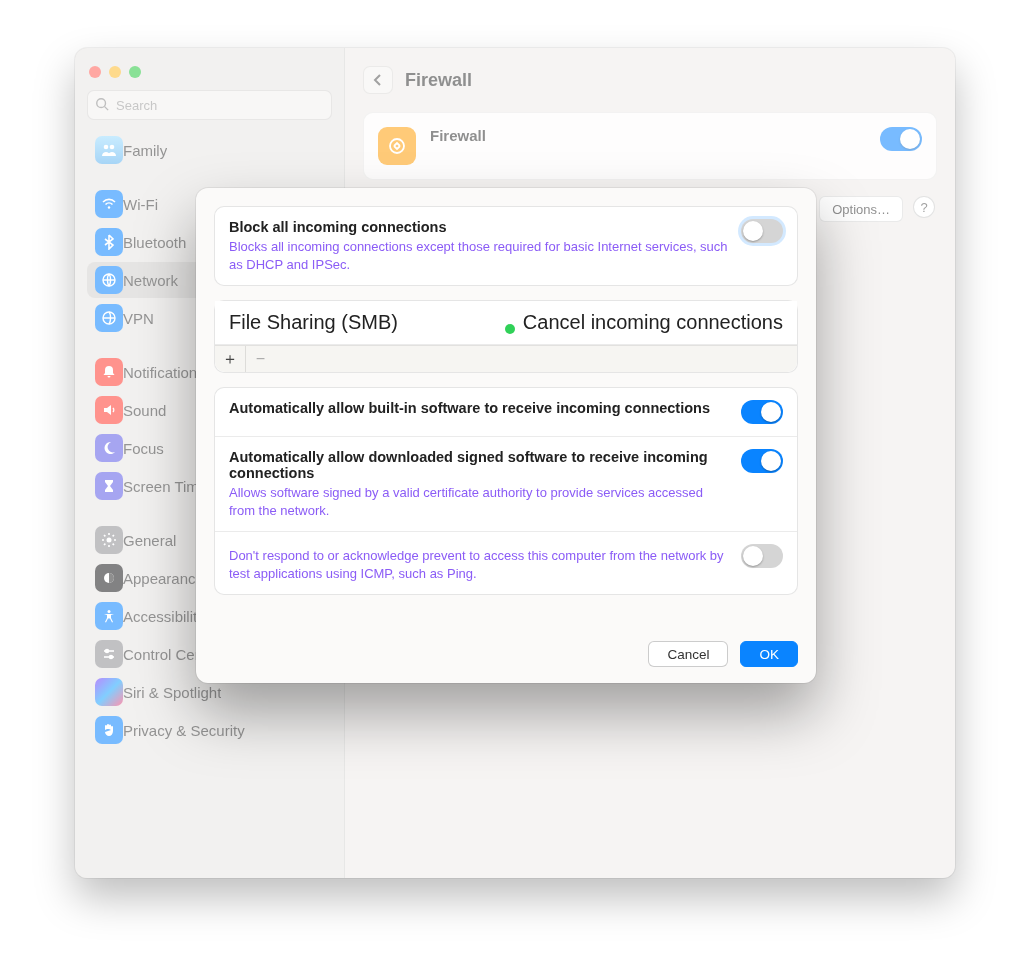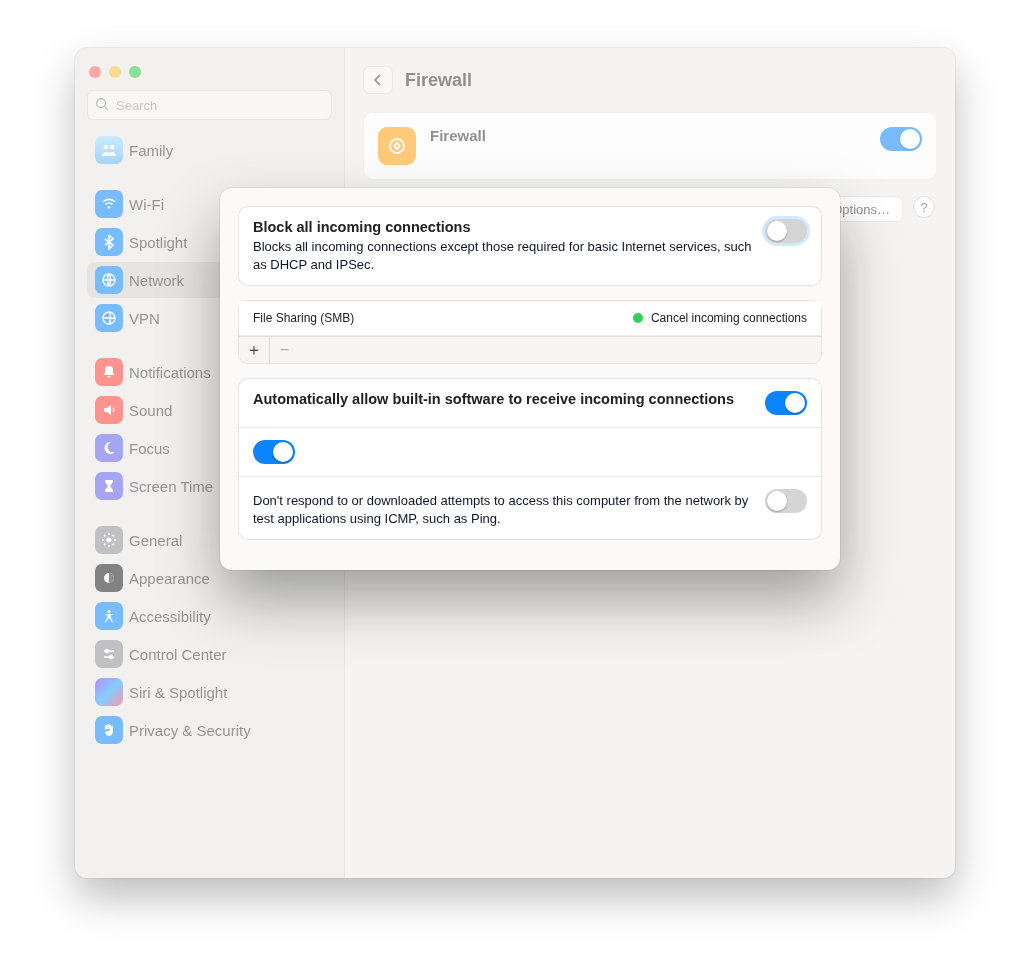--- a/index.html
+++ b/index.html
@@ -24,21 +24,21 @@
     width: 100%; height: 30px; border-radius: 7px; border: 1px solid rgba(0,0,0,0.12);
     background: #f3f1ef; padding: 0 8px 0 28px; font-size: 13px; color: #a21caf;
   }
   .search .mag { position: absolute; left: 8px; top: 7px; width: 14px; height: 14px; color: #8a8a8a; }
   .search input::placeholder { color: #9a9a9a; }
 
   .navlist { display: flex; flex-direction: column; gap: 2px; margin-top: 2px; }
   .navlist .group-gap { height: 14px; }
 
   .nav-item {
-    display: flex; align-items: center; gap: 6px; height: 36px; padding: 0 8px;
+    display: flex; align-items: center; gap: 0; height: 36px; padding: 0 8px;
     border-radius: 8px; font-size: 15px; color: #3c3c3c; cursor: default;
   }
   .nav-item.selected { background: #d2d0ce; }
   .nav-item .icn {
     width: 28px; height: 28px; border-radius: 7px; display: flex; align-items: center; justify-content: center;
     color: #fff; flex-shrink: 0;
   }
 
   
   .bg-family { background: linear-gradient(#9cdcff,#5fb2ef); }
@@ -84,39 +84,39 @@
     height: 26px; padding: 0 12px; border-radius: 6px; background: #fff; border: 1px solid rgba(0,0,0,0.15);
     font-size: 13px; color: #333; display:flex; align-items:center;
   }
   .help { width: 22px; height: 22px; border-radius: 50%; border:1px solid rgba(0,0,0,0.2); background:#fff; font-size:13px; color:#555; display:flex;align-items:center;justify-content:center; }
 
   
   .scrim { position: absolute; inset: 0; background: rgba(255,255,255,0.45); border-radius:12px; }
 
   
   .modal {
-    position: absolute; left: 220px; top: 188px; width: 620px;
+    position: absolute; left: 196px; top: 188px; width: 620px;
     background: #fbfaf9; border-radius: 12px;
     box-shadow: 0 30px 60px rgba(0,0,0,0.35), 0 0 0 1px rgba(0,0,0,0.06);
     padding: 18px 0 16px 0;
   }
   .modal .section {
     margin: 0 18px 14px 18px; background: #fff; border: 1px solid rgba(0,0,0,0.1); border-radius: 10px;
   }
   .modal .row {
     display: flex; align-items: flex-start; padding: 12px 14px; gap: 12px;
     border-top: 1px solid rgba(0,0,0,0.08);
   }
   .modal .row:first-child { border-top: none; }
   .modal .row .rtxt { flex: 1; }
   .modal .row .rtitle { font-size: 14.5px; font-weight: 600; color: #222; }
-  .modal .row .rdesc { font-size: 13px; color: #0f172a; margin-top: 3px; line-height: 1.35; }
+  .modal .row .rdesc { font-size: 13px; color: #8b5cf6; margin-top: 3px; line-height: 1.35; }
 
   .apps-table .head {
-    display:flex; align-items:center; padding: 10px 14px; font-size:12px; color:#222;
+    display:flex; align-items:flex-end; padding: 10px 14px; font-size:20px; color:#222;
     background: #fff; border-bottom: 1px solid rgba(0,0,0,0.08);
   }
   .apps-table .head .spacer { flex:1; }
   .dot { width:10px;height:10px;border-radius:50%;background:#30d158; margin-right:8px; }
   .apps-table .addremove {
     display:flex; align-items:center; gap:0; background:#f6f5f2; border-top:1px solid rgba(0,0,0,0.08);
     border-bottom-left-radius:10px; border-bottom-right-radius:10px;
   }
   .sq { width:30px;height:26px;display:flex;align-items:center;justify-content:center;font-size:16px;color:#444; }
   .sq + .sq { border-left: 1px solid rgba(0,0,0,0.1); color:#aaa; }
@@ -172,21 +172,21 @@
               </svg>
             </div>
           <span class="label">Wi-Fi</span>
         </div>
         <div class="nav-item">
           <div class="icn bg-bt">
               <svg width="16" height="16" viewBox="0 0 16 16" fill="none" stroke="#fff" stroke-width="1.6">
                 <path d="M8 1v14l4-4-8-6m0 6l8-6-4-4"></path>
               </svg>
             </div>
-          <span class="label">Spotlight</span>
+          <span class="label">Bluetooth</span>
         </div>
         <div class="nav-item selected">
           <div class="icn bg-net">
               <svg width="16" height="16" viewBox="0 0 16 16" fill="none" stroke="#fff" stroke-width="1.4">
                 <circle cx="8" cy="8" r="6"></circle>
                 <path d="M2 8h12M8 2c2 2 2 10 0 12M8 2c-2 2-2 10 0 12"></path>
               </svg>
             </div>
           <span class="label">Network</span>
         </div>
@@ -351,29 +351,37 @@
     <div class="section">
       <div class="row">
         <div class="rtxt">
           <div class="rtitle">Automatically allow built-in software to receive incoming connections</div>
         </div>
         <div class="toggle on">
             <div class="knob"></div>
           </div>
       </div>
       <div class="row">
+        <div class="rtxt">
+          <div class="rtitle">Automatically allow downloaded signed software to receive incoming connections</div>
+          <div class="rdesc">Allows software signed by a valid certificate authority to provide services accessed from the network.</div>
+        </div>
         <div class="toggle on">
             <div class="knob"></div>
           </div>
       </div>
       <div class="row">
         <div class="rtxt">
-          <div class="rdesc">Don't respond to or downloaded attempts to access this computer from the network by test applications using ICMP, such as Ping.</div>
+          <div class="rdesc">Don't respond to or acknowledge prevent to access this computer from the network by test applications using ICMP, such as Ping.</div>
         </div>
         <div class="toggle">
             <div class="knob"></div>
           </div>
       </div>
     </div>
 
+    <div class="actions">
+      <div class="btn btn-cancel">Cancel</div>
+      <div class="btn btn-ok">OK</div>
+    </div>
   </div>
 
 </div>
 
 </body></html>

